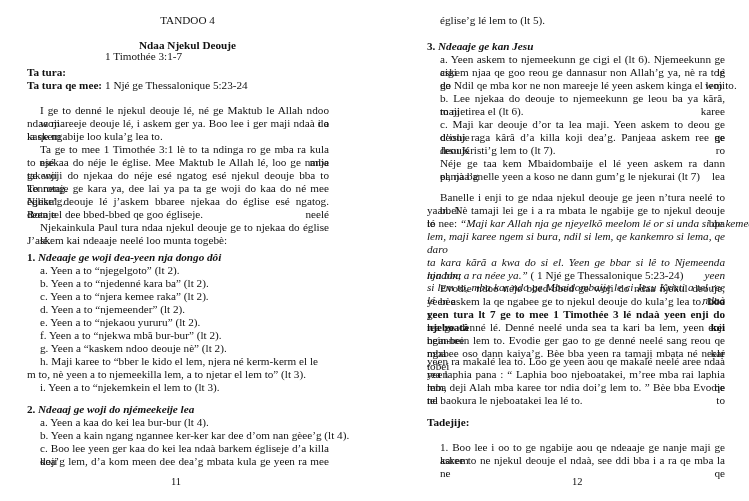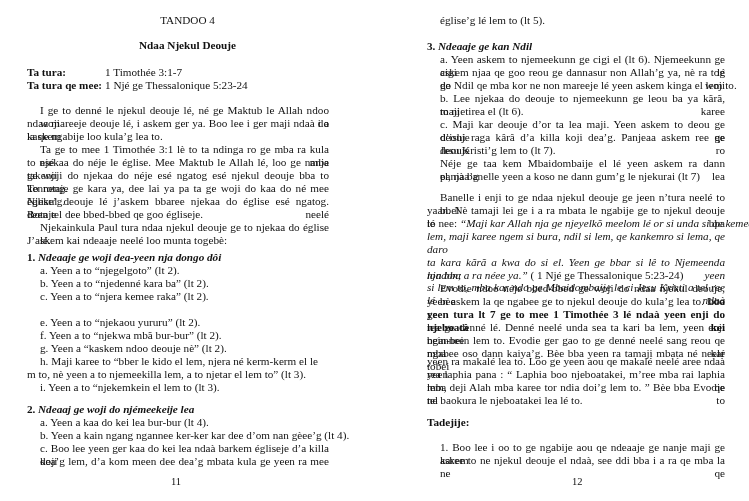--- a/index.html
+++ b/index.html
@@ -21,21 +21,21 @@
   .pagenum { position: absolute; font-size: 10.5px; }
 </style>
 </head>
 <body>
 
 <div id="left-page" class="page">
   <div class="line center" style="left:0;width:375px;top:14px;">TANDOO 4</div>
   <div class="line center bold" style="left:0;width:375px;top:39px;">Ndaa Njekul Deouje</div>
 
   <div class="line bold" style="left:27px;top:66px;">Ta tura:</div>
-  <div class="line" style="left:105px;top:66px;text-align:right;">1 Timothée 3:1-7</div>
+  <div class="line" style="left:105px;top:50px;text-align:right;">1 Timothée 3:1-7</div>
   <div class="line bold" style="left:27px;top:79px;">Ta tura qe mee:</div>
   <div class="line" style="left:105px;top:79px;">1 Njé ge Thessalonique 5:23-24</div>
 
   <div class="line just" style="left:40px;width:289px;top:104px;">I ge to denné le njekul deouje lé, né ge Maktub le Allah ndoo woji do</div>
   <div class="line just" style="left:27px;width:302px;top:117px;">ndaa mareeje deouje lé, i askem ger ya. Boo lee i ger maji ndaà i a kaskem</div>
   <div class="line" style="left:27px;top:130px;">la qe ngabije loo kula’g lea to.</div>
 
   <div class="line just" style="left:40px;width:289px;top:143px;">Ta ge to mee 1 Timothée 3:1 lè to ta ndinga ro ge mba ra kula esé mba</div>
   <div class="line just" style="left:27px;width:302px;top:156px;">to njekaa do néje le église. Mee Maktub le Allah lé, loo ge nanje takenji</div>
   <div class="line just" style="left:27px;width:302px;top:169px;">ge woji do njekaa do néje esé ngatog esé njekul deouje bba to kenneng.</div>
@@ -44,20 +44,21 @@
   <div class="line" style="left:27px;top:208px;">deen tel dee bbed-bbed qe goo égliseje.</div>
 
   <div class="line just" style="left:40px;width:289px;top:221px;">Njekainkula Paul tura ndaa njekul deouje ge to njekaa do église lé.</div>
   <div class="line" style="left:27px;top:234px;">J’askem kai ndeaaje neelé loo munta togebè:</div>
 
   <div class="line bold" style="left:27px;top:251px;">1.</div>
   <div class="line bi" style="left:38px;top:251px;">Ndeaaje ge woji dea-yeen nja dongo dôi</div>
   <div class="line" style="left:40px;top:264px;">a. Yeen a to “njegelgoto” (lt 2).</div>
   <div class="line" style="left:40px;top:277px;">b. Yeen a to “njedenné kara ba” (lt 2).</div>
   <div class="line" style="left:40px;top:290px;">c. Yeen a to “njera kemee raka” (lt 2).</div>
+  <div class="line" style="left:40px;top:303px;">d. Yeen a to “njemeender” (lt 2).</div>
   <div class="line" style="left:40px;top:316px;">e. Yeen a to “njekaou yururu” (lt 2).</div>
   <div class="line" style="left:40px;top:329px;">f. Yeen a to “njekwa mbã bur-bur” (lt 2).</div>
   <div class="line" style="left:40px;top:342px;">g. Yeen a “kaskem ndoo deouje nè” (lt 2).</div>
   <div class="line" style="left:40px;top:355px;">h. Maji karee to “bber le kido el lem, njera né kerm-kerm el le</div>
   <div class="line" style="left:27px;top:368px;">m to, nè yeen a to njemeekilla lem, a to njetar el lem to” (lt 3).</div>
   <div class="line" style="left:40px;top:381px;">i. Yeen a to “njekemkein el lem to (lt 3).</div>
 
   <div class="line bold" style="left:27px;top:403px;">2.</div>
   <div class="line bi" style="left:38px;top:403px;">Ndeaaj ge woji do njémeekeije lea</div>
   <div class="line" style="left:40px;top:416px;">a. Yeen a kaa do kei lea bur-bur (lt 4).</div>
@@ -65,21 +66,21 @@
   <div class="line just" style="left:40px;width:289px;top:442px;">c. Boo lee yeen ger kaa do kei lea ndaà barkem égliseje d’a killa koji</div>
   <div class="line just" style="left:40px;width:289px;top:455px;">deа’g lem, d’a kom meen dee dea’g mbata kula ge yeen ra mee</div>
 
   <div class="pagenum" style="left:171px;top:476px;">11</div>
 </div>
 
 <div id="right-page" class="page">
   <div class="line" style="left:65px;top:14px;">église’g lé lem to (lt 5).</div>
 
   <div class="line bold" style="left:52px;top:40px;">3.</div>
-  <div class="line bi" style="left:63px;top:40px;">Ndeaaje ge kan Ndil</div>
+  <div class="line bi" style="left:63px;top:40px;">Ndeaaje ge kan Jesu</div>
   <div class="line just" style="left:65px;width:285px;top:53px;">a. Yeen askem to njemeekunn ge cigi el (lt 6). Njemeekunn ge cigi lé</div>
   <div class="line just" style="left:65px;width:285px;top:66px;">askem njaa qe goo reou ge dannasur non Allah’g ya, nè ra tog ge woji</div>
   <div class="line" style="left:65px;top:79px;">do Ndil qe mba kor ne non mareeje lé yeen askem kinga el lem to.</div>
   <div class="line just" style="left:65px;width:285px;top:92px;">b. Lee njekaa do deouje to njemeekunn ge leou ba ya kãrã, maji karee</div>
   <div class="line" style="left:65px;top:105px;">to njetirea el (lt 6).</div>
   <div class="line just" style="left:65px;width:285px;top:118px;">c. Maji kar deouje d’or ta lea maji. Yeen askem to deou ge deouje ge</div>
   <div class="line just" style="left:65px;width:285px;top:131px;">d’ishi raga kârâ d’a killa koji dea’g. Panjeaa askem ree qe deouje ro</div>
   <div class="line" style="left:65px;top:144px;">Jesu Kristi’g lem to (lt 7).</div>
   <div class="line just" style="left:65px;width:285px;top:157px;">Néje ge taa kem Mbaidombaije el lé yeen askem ra dann panjaa’g lea</div>
   <div class="line" style="left:65px;top:170px;">el, nà banelle yeen a koso ne dann gum’g le njekurai (lt 7)</div>

